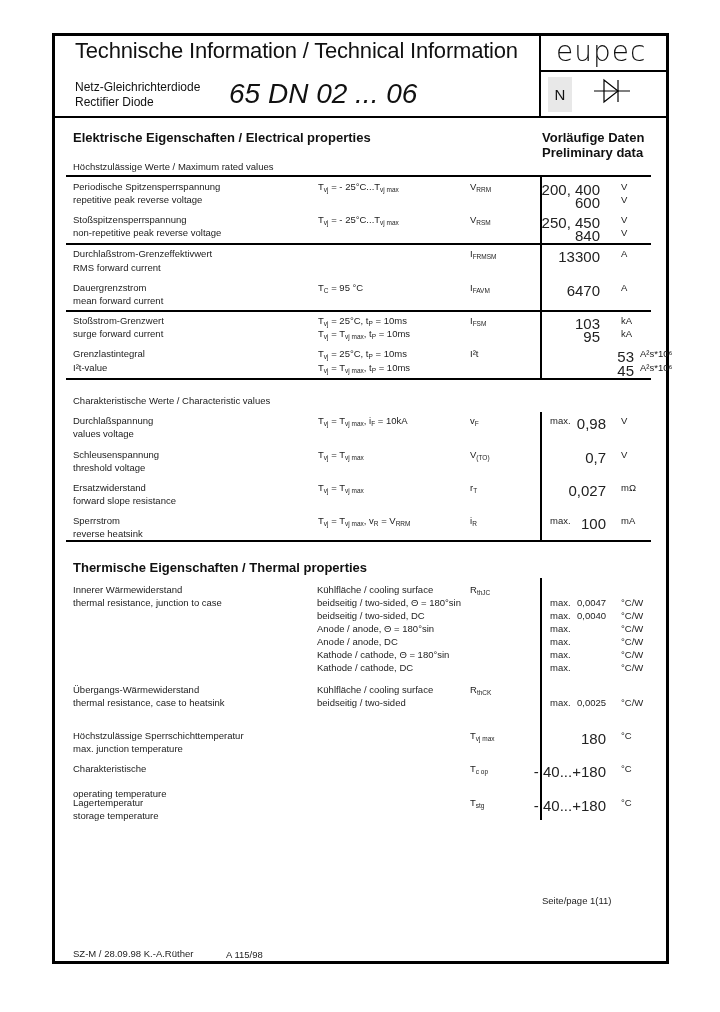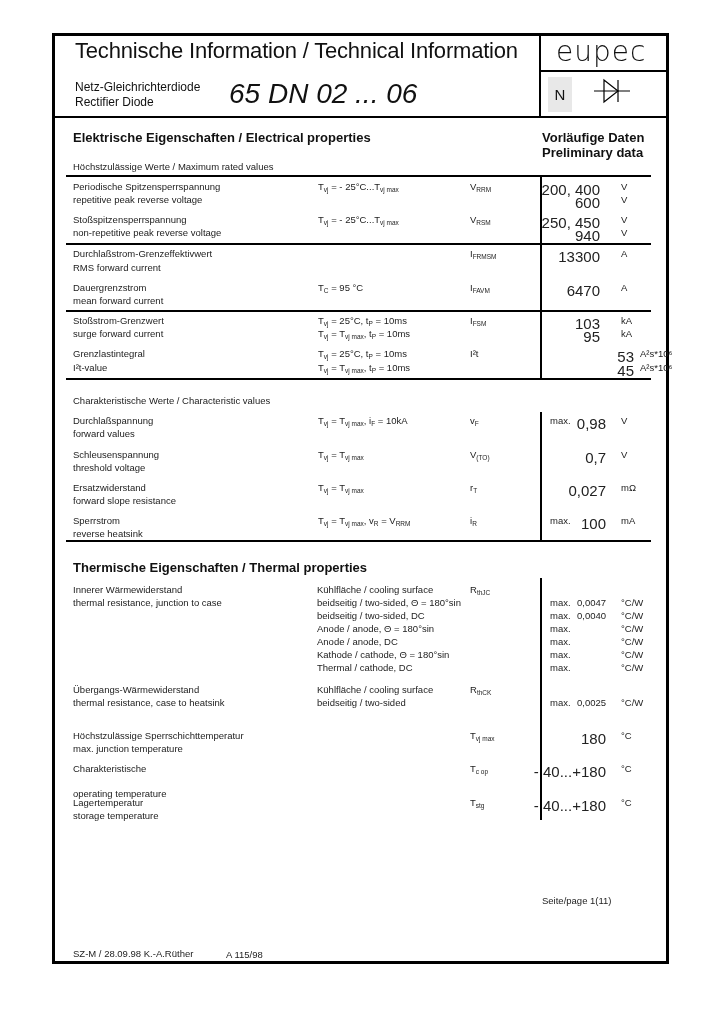--- a/index.html
+++ b/index.html
@@ -66,21 +66,21 @@
 <div class="val" style="right:120px;top:181px">200, 400</div>
 <div class="val" style="right:120px;top:194px">600</div>
 <div class="unit" style="left:621px;top:181px">V</div>
 <div class="unit" style="left:621px;top:194px">V</div>
 
 <div class="small" style="left:73px;top:214px">Stoßspitzensperrspannung</div>
 <div class="small" style="left:73px;top:227px">non-repetitive peak reverse voltage</div>
 <div class="small" style="left:318px;top:214px">T<sub>vj</sub> = - 25°C...T<sub>vj max</sub></div>
 <div class="small" style="left:470px;top:214px">V<sub>RSM</sub></div>
 <div class="val" style="right:120px;top:214px">250, 450</div>
-<div class="val" style="right:120px;top:227px">940</div>
+<div class="val" style="right:120px;top:227px">840</div>
 <div class="unit" style="left:621px;top:214px">V</div>
 <div class="unit" style="left:621px;top:227px">V</div>
 
 <div class="hline" style="top:243px"></div>
 
 <div class="small" style="left:73px;top:248px">Durchlaßstrom-Grenzeffektivwert</div>
 <div class="small" style="left:73px;top:262px">RMS forward current</div>
 <div class="small" style="left:470px;top:248px">I<sub>FRMSM</sub></div>
 <div class="val" style="right:120px;top:248px">13300</div>
 <div class="unit" style="left:621px;top:248px">A</div>
@@ -113,21 +113,21 @@
 <div class="val" style="right:86px;top:362px">45</div>
 <div class="unit" style="left:640px;top:348px">A²s*10⁶</div>
 <div class="unit" style="left:640px;top:362px">A²s*10⁶</div>
 
 <div class="hline" style="top:378px"></div>
 
 <div class="small" style="left:73px;top:395px">Charakteristische Werte / Characteristic values</div>
 <div class="vline" style="top:412px;height:128px"></div>
 
 <div class="small" style="left:73px;top:415px">Durchlaßspannung</div>
-<div class="small" style="left:73px;top:428px">forward values</div>
+<div class="small" style="left:73px;top:428px">values voltage</div>
 <div class="small" style="left:318px;top:415px">T<sub>vj</sub> = T<sub>vj max</sub>, i<sub>F</sub> = 10kA</div>
 <div class="small" style="left:470px;top:415px">v<sub>F</sub></div>
 <div class="unit" style="left:550px;top:415px">max.</div>
 <div class="val" style="right:114px;top:415px">0,98</div>
 <div class="unit" style="left:621px;top:415px">V</div>
 
 <div class="small" style="left:73px;top:449px">Schleusenspannung</div>
 <div class="small" style="left:73px;top:462px">threshold voltage</div>
 <div class="small" style="left:318px;top:449px">T<sub>vj</sub> = T<sub>vj max</sub></div>
 <div class="small" style="left:470px;top:449px">V<sub>(TO)</sub></div>
@@ -175,21 +175,21 @@
 <div class="unit" style="left:621px;top:623px">°C/W</div>
 
 <div class="small" style="left:317px;top:636px">Anode / anode, DC</div>
 <div class="unit" style="left:550px;top:636px">max.</div>
 <div class="unit" style="left:621px;top:636px">°C/W</div>
 
 <div class="small" style="left:317px;top:649px">Kathode / cathode, Θ = 180°sin</div>
 <div class="unit" style="left:550px;top:649px">max.</div>
 <div class="unit" style="left:621px;top:649px">°C/W</div>
 
-<div class="small" style="left:317px;top:662px">Thermal / cathode, DC</div>
+<div class="small" style="left:317px;top:662px">Kathode / cathode, DC</div>
 <div class="unit" style="left:550px;top:662px">max.</div>
 <div class="unit" style="left:621px;top:662px">°C/W</div>
 
 <div class="small" style="left:73px;top:684px">Übergangs-Wärmewiderstand</div>
 <div class="small" style="left:73px;top:697px">thermal resistance, case to heatsink</div>
 <div class="small" style="left:317px;top:684px">Kühlfläche / cooling surface</div>
 <div class="small" style="left:317px;top:697px">beidseitig / two-sided</div>
 <div class="small" style="left:470px;top:684px">R<sub>thCK</sub></div>
 <div class="unit" style="left:550px;top:697px">max.</div>
 <div class="unit" style="left:577px;top:697px">0,0025</div>

